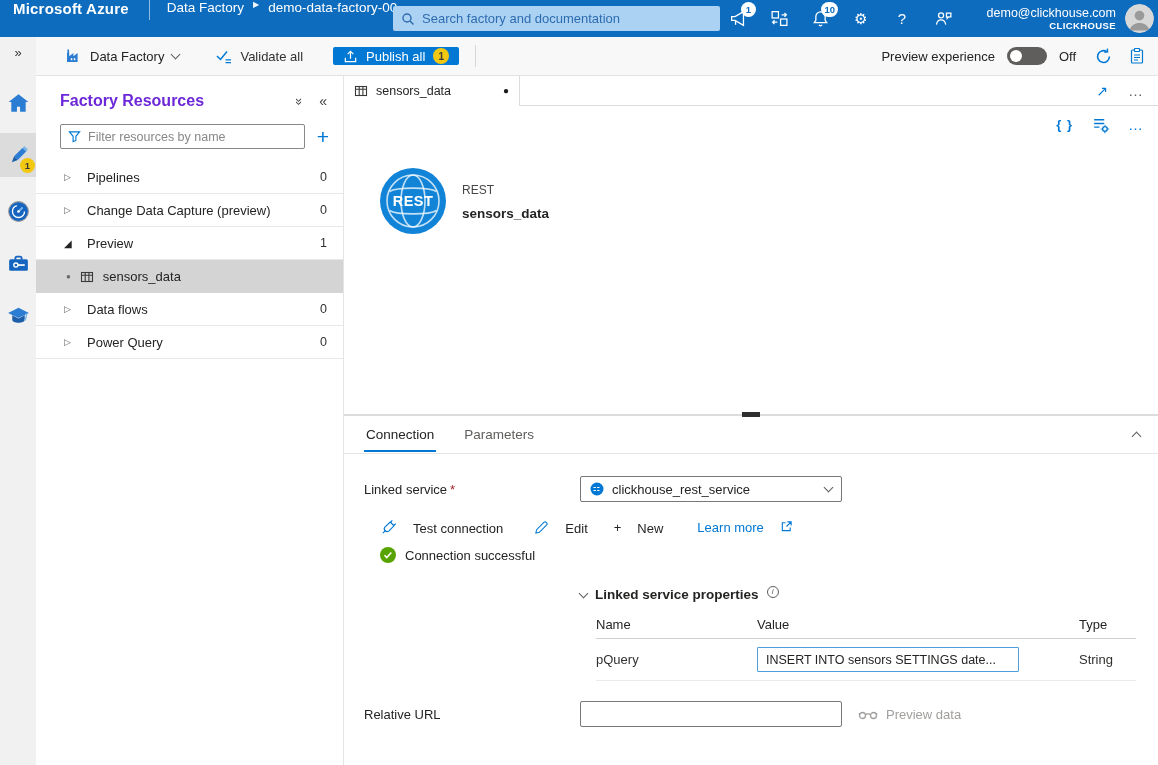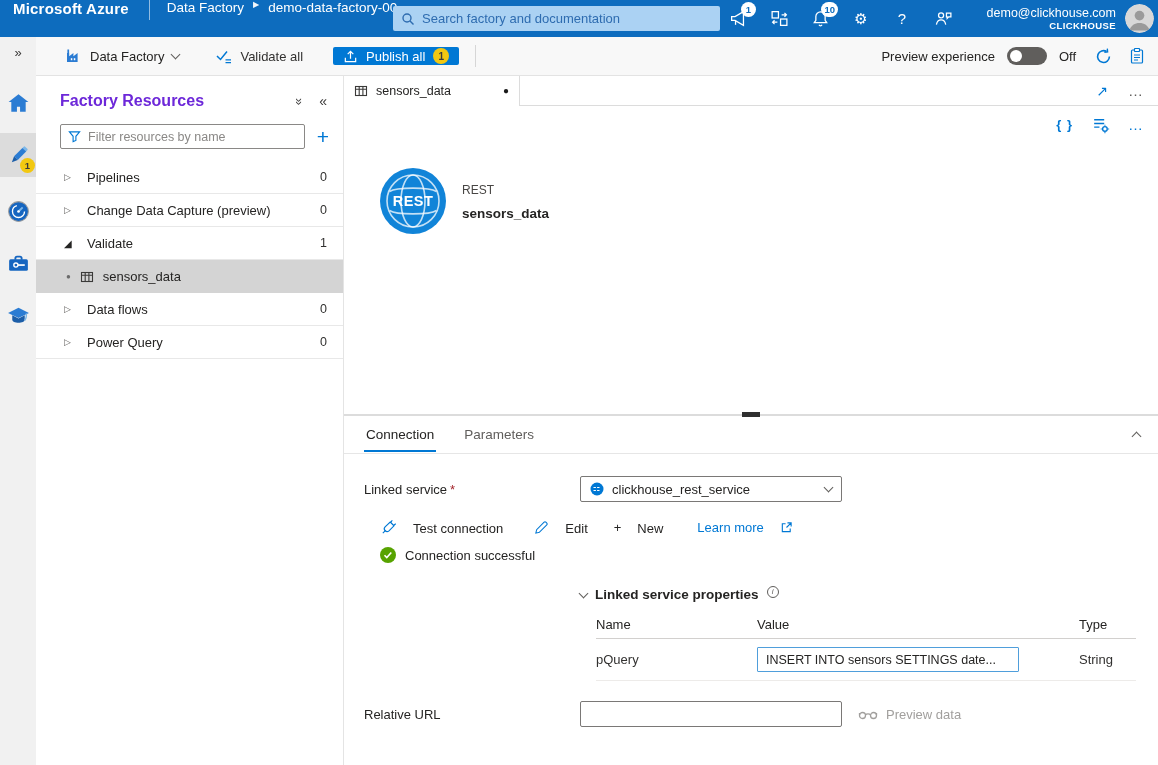--- a/index.html
+++ b/index.html
@@ -104,21 +104,21 @@
   .ls-row{margin-top:22px}
   .flabel{width:216px;font-size:13px;color:#252423}
   .req{color:#a4262c;margin-left:3px}
   .selectbox{width:262px;height:26px;border:1px solid #7a7876;border-radius:2px;display:flex;align-items:center;gap:8px;padding:0 9px;cursor:pointer;background:#fff}
   .selectbox .val{flex:1;font-size:13px;color:#252423}
   .actions{margin-top:17px;margin-left:16px;display:flex;align-items:center}
   .act{display:flex;align-items:flex-end;gap:16px;cursor:pointer}
   .act span{font-size:13px;color:#252423}
   .gap30{width:30px}.gap26{width:26px}.gap34{width:34px}
   .plus-glyph{color:#0078d4;font-size:18px;font-weight:300;line-height:16px}
-  .learn{display:flex;align-items:center;gap:16px;cursor:pointer}
+  .learn{display:flex;gap:16px;cursor:pointer}
   .learn span{color:#0078d4;font-size:13px}
   .status-row{margin-top:11px;margin-left:16px;display:flex;align-items:center;gap:9px}
   .ok-circle{width:16px;height:16px;border-radius:50%;background:#57a300;display:flex;align-items:center;justify-content:center}
   .status-text{font-size:13px;color:#252423}
   .props-head{margin-top:24px;margin-left:216px;display:flex;align-items:center;gap:8px}
   .props-title{font-size:13.5px;font-weight:bold;color:#252423}
   .info-i{width:12px;height:12px;border:1px solid #605e5c;border-radius:50%;font-size:8px;color:#605e5c;display:flex;align-items:center;justify-content:center;margin-top:-6px;font-style:italic;cursor:pointer}
   .ptable{margin-left:232px;margin-top:8px;width:540px}
   .thead{display:flex;height:29px;align-items:center;border-bottom:1px solid #d2d0ce}
   .th{font-size:13px;color:#252423}
@@ -314,21 +314,21 @@
         <span class="tree-label">Pipelines</span>
         <span class="tree-count">0</span>
       </div>
       <div class="tree-row">
         <span class="caret">▷</span>
         <span class="tree-label">Change Data Capture (preview)</span>
         <span class="tree-count">0</span>
       </div>
       <div class="tree-row">
         <span class="caret open">◢</span>
-        <span class="tree-label">Validate</span>
+        <span class="tree-label">Preview</span>
         <span class="tree-count">1</span>
       </div>
       <div class="ds-row">
         <span class="ds-dot">●</span>
         <svg width="14" height="14" viewBox="0 0 14 14" fill="none" stroke="#3b3a39" stroke-width="1.1">
             <rect x="1.5" y="2.5" width="11" height="9"></rect>
             <path d="M1.5 5.2h11M5.2 2.5v9M8.9 2.5v9"></path>
           </svg>
         <span class="ds-label">sensors_data</span>
       </div>

